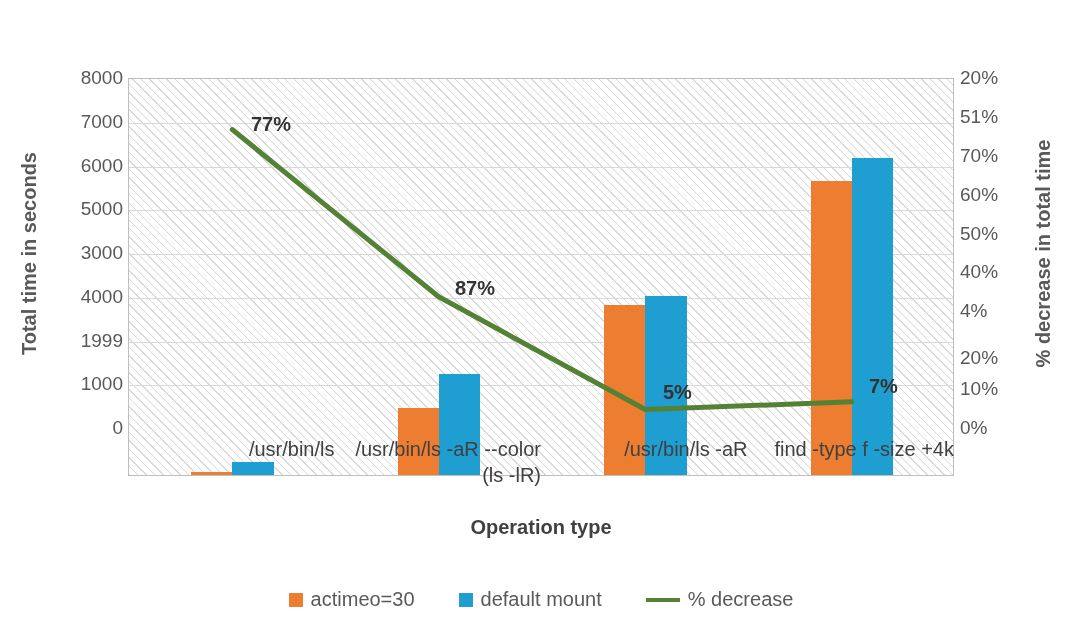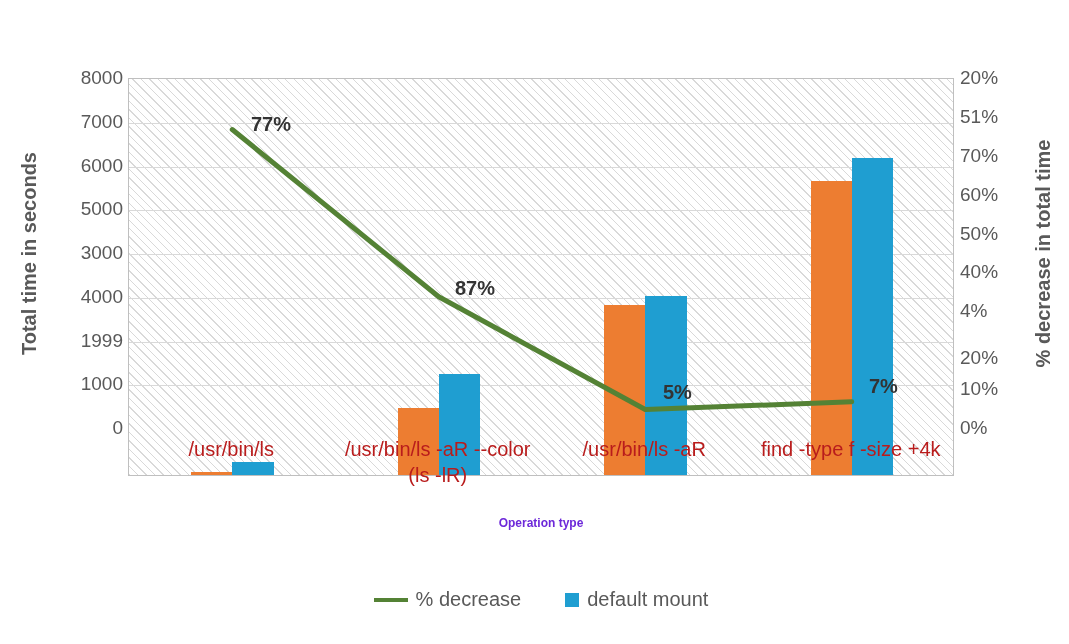--- a/index.html
+++ b/index.html
@@ -92,29 +92,29 @@
     left: 960px;
     transform: translateY(-50%);
   }
   .x-axis-title {
     position: absolute;
     left: 128px;
     width: 826px;
     top: 516px;
     text-align: center;
     font-weight: 700;
-    font-size: 12px;
-    color: #6d28d9;
+    font-size: 20px;
+    color: #404040;
   }
   .cat-label {
     position: absolute;
     top: 436px;
-    text-align: center;
-    font-size: 20px;
-    color: #b91c1c;
+    text-align: right;
+    font-size: 20px;
+    color: #404040;
     line-height: 1.3;
   }
   .bar {
     position: absolute;
     bottom: 0;
   }
   .bar-orange { background: #ed7d31; }
   .bar-blue   { background: #1f9ed1; }
   .svg-overlay {
     position: absolute;
@@ -225,22 +225,26 @@
 
   <div class="cat-label" style="left:128px; width:206.5px">/usr/bin/ls</div>
   <div class="cat-label" style="left:334.5px; width:206.5px">/usr/bin/ls -aR --color (ls -lR)</div>
   <div class="cat-label" style="left:541px; width:206.5px">/usr/bin/ls -aR</div>
   <div class="cat-label" style="left:747.5px; width:206.5px">find -type f -size +4k</div>
 
   <div class="x-axis-title">Operation type</div>
 
   <div class="legend">
     <div class="legend-item">
-      <span class="swatch-line"></span>
-      <span>% decrease</span>
+      <span class="swatch-sq" style="background:#ed7d31"></span>
+      <span>actimeo=30</span>
     </div>
     <div class="legend-item">
       <span class="swatch-sq" style="background:#1f9ed1"></span>
       <span>default mount</span>
     </div>
+    <div class="legend-item">
+      <span class="swatch-line"></span>
+      <span>% decrease</span>
+    </div>
   </div>
 
 </div>
 
 </body></html>

